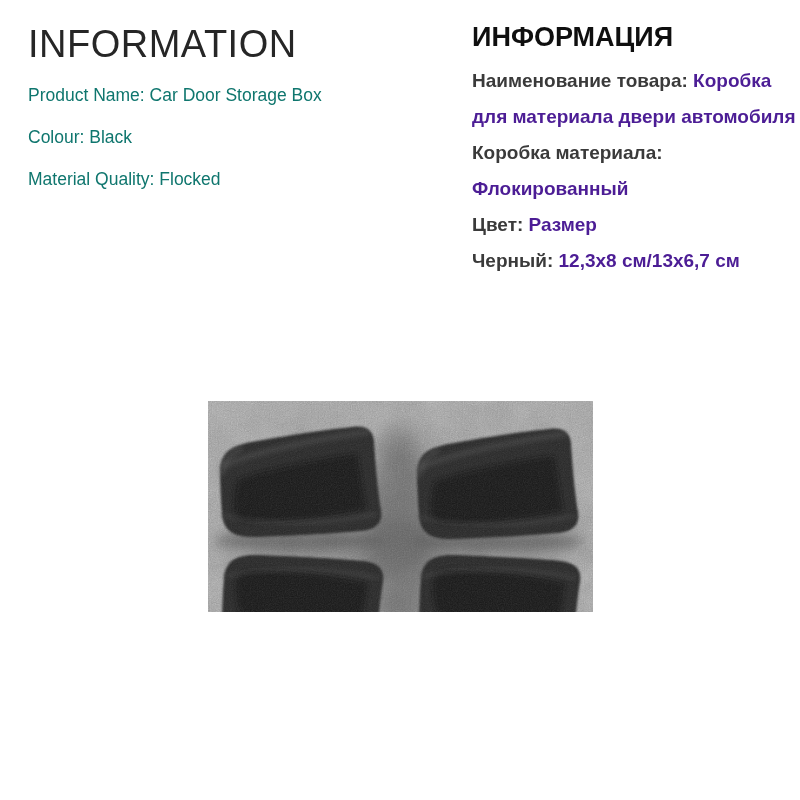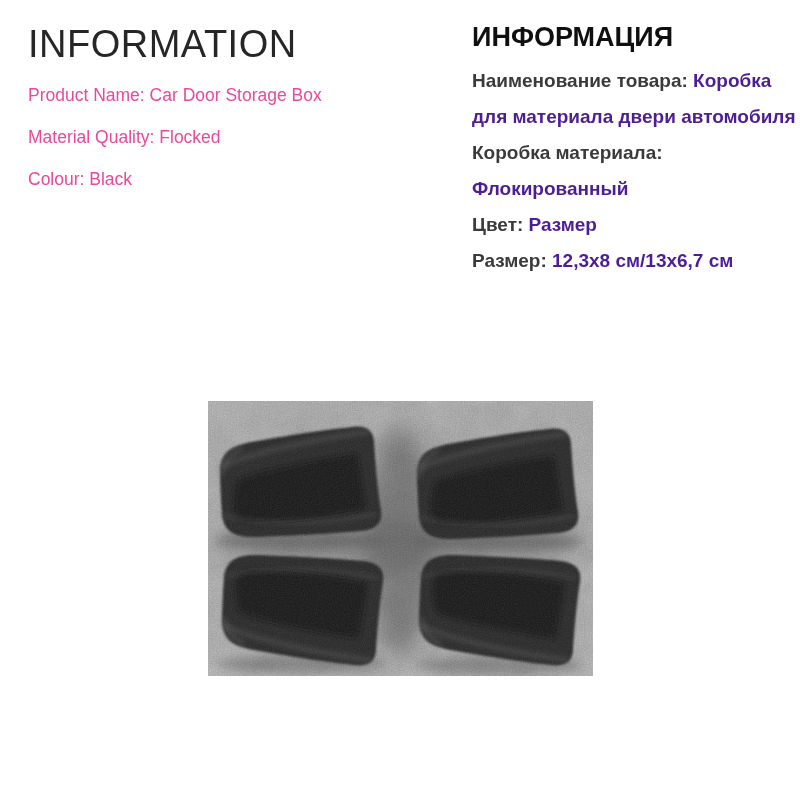--- a/index.html
+++ b/index.html
@@ -1,18 +1,18 @@
 <!DOCTYPE html>
 <html><head>
 <meta charset="utf-8">
 <style>
   html,body{margin:0;padding:0;background:#ffffff;}
   .page{
     position:relative;
-    width:800px;height:800px;
+    width:800px;height:612px;
     background:#ffffff;
     font-family:"Liberation Sans","DejaVu Sans",sans-serif;
     overflow:hidden;
   }
   
   .col-en{position:absolute;left:28px;top:24px;width:430px;}
   .title-en{
     margin:0;
     font-size:38px;
     font-weight:300;
@@ -20,21 +20,21 @@
     line-height:1.1;
     color:#262626;
   }
   .rows-en{margin-top:8px;}
   .row-en{
     margin:0;
     white-space:nowrap;
     line-height:42px;
     font-size:17.5px;
     font-weight:400;
-    color:#ec4899;
+    color:#0f766e;
   }
   
   .col-ru{position:absolute;left:472px;top:22px;width:330px;}
   .title-ru{
     margin:0;
     font-size:27px;
     font-weight:700;
     line-height:31px;
     color:#0f0f0f;
   }
@@ -62,26 +62,26 @@
 <div class="page">
 
   <section class="col-en">
     <h1 class="title-en">INFORMATION</h1>
     <div class="rows-en">
       <p class="row-en">
         <span>Product Name:</span>
         <span>Car Door Storage Box</span>
       </p>
       <p class="row-en">
+        <span>Colour:</span>
+        <span>Black</span>
+      </p>
+      <p class="row-en">
         <span>Material Quality:</span>
         <span>Flocked</span>
-      </p>
-      <p class="row-en">
-        <span>Colour:</span>
-        <span>Black</span>
       </p>
     </div>
   </section>
 
   <section class="col-ru">
     <h2 class="title-ru">ИНФОРМАЦИЯ</h2>
     <div class="rows-ru">
       <p class="row-ru">
         <span class="rlbl">Наименование товара:</span>
         <span class="rval">Коробка</span>
@@ -96,21 +96,21 @@
       </p>
       <p class="row-ru">
         <span class="rlbl"></span>
         <span class="rval">Флокированный</span>
       </p>
       <p class="row-ru">
         <span class="rlbl">Цвет:</span>
         <span class="rval">Размер</span>
       </p>
       <p class="row-ru">
-        <span class="rlbl">Размер:</span>
+        <span class="rlbl">Черный:</span>
         <span class="rval">12,3х8 см/13х6,7 см</span>
       </p>
     </div>
   </section>
 
   <figure class="photo">
     <svg width="385" height="275" viewBox="0 0 385 275" xmlns="http://www.w3.org/2000/svg" role="img">
       <defs>
         <radialGradient id="bgrad" cx="50%" cy="46%" r="75%">
           <stop offset="0%" stop-color="#8f8f8f"></stop>

